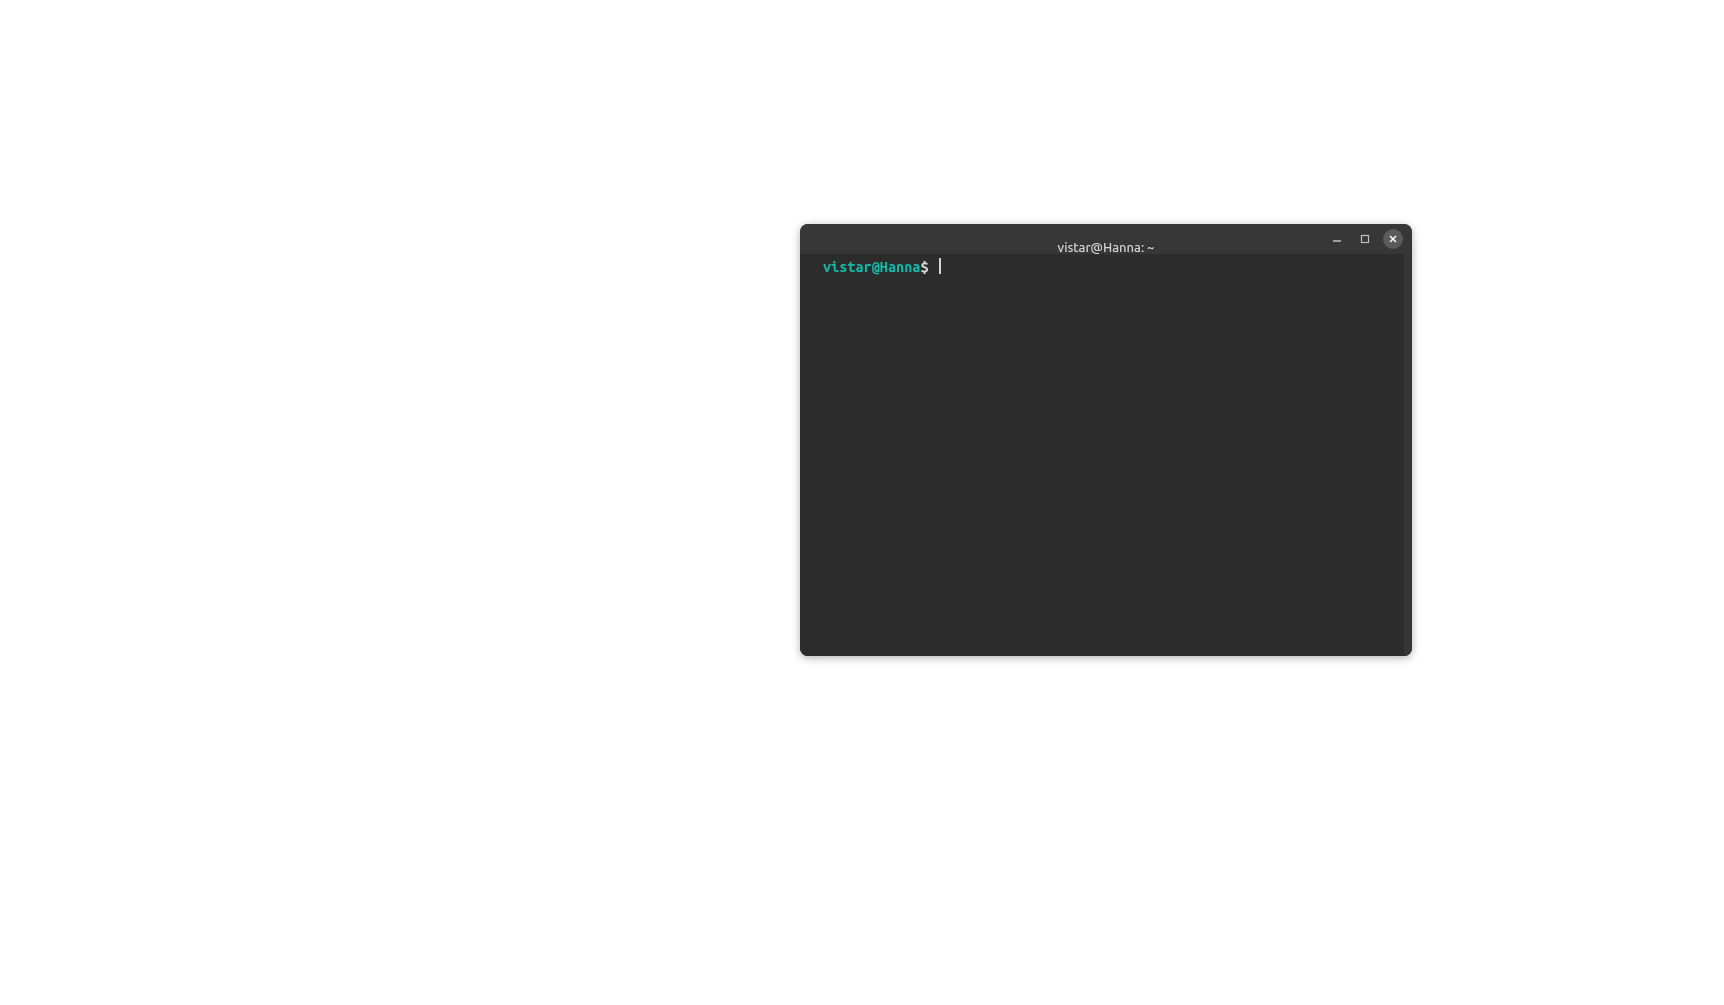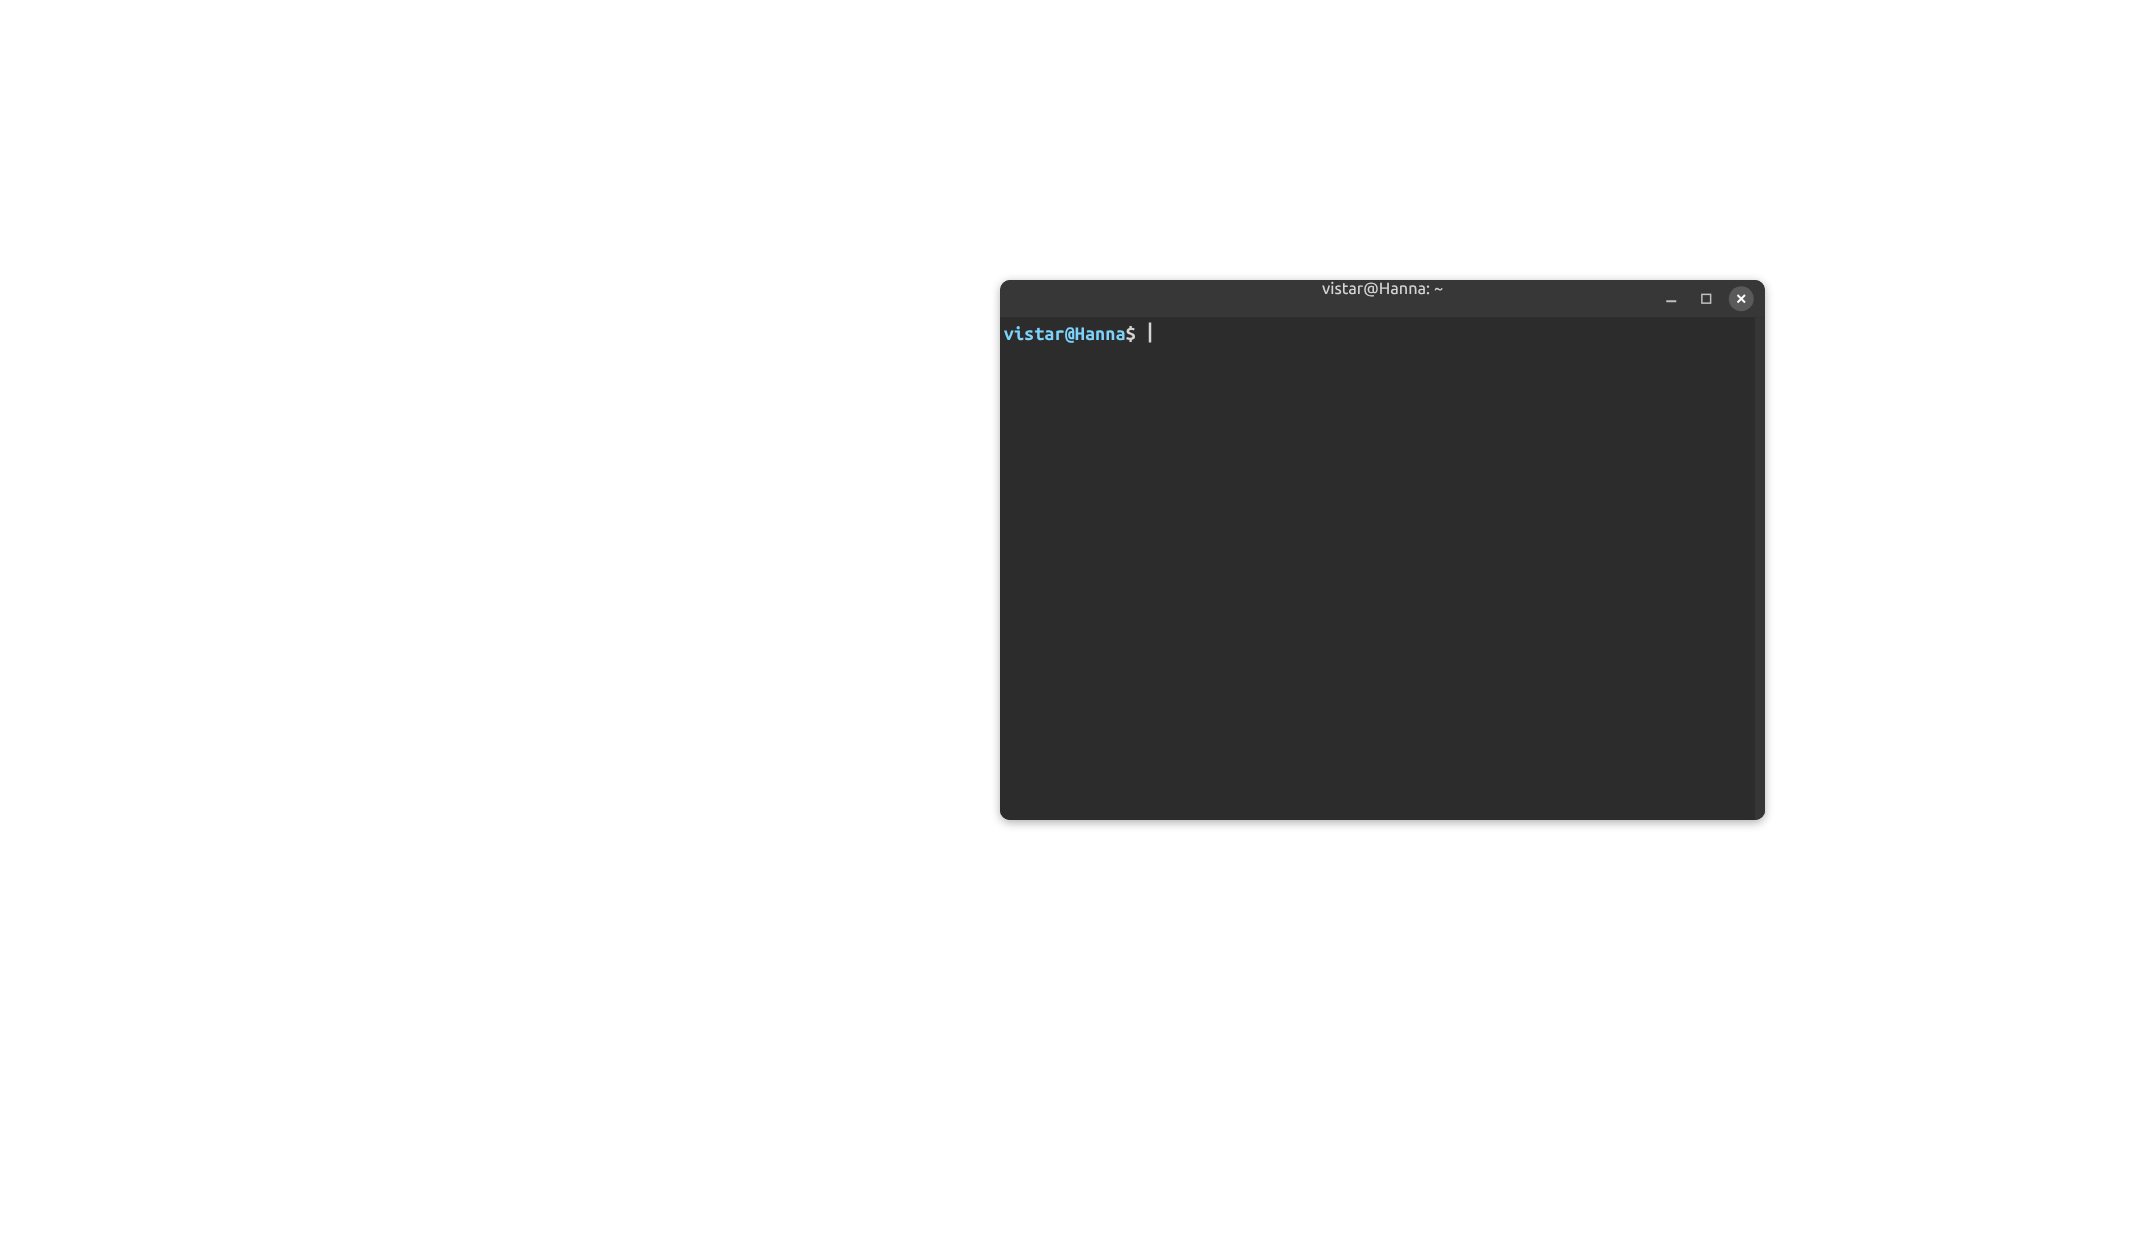--- a/index.html
+++ b/index.html
@@ -28,21 +28,21 @@
       box-shadow: 0 2px 8px rgba(0,0,0,0.3);
       display: flex;
       flex-direction: column;
       overflow: hidden;
     }
     
     .titlebar {
       height: 30px;
       background: #373737;
       display: flex;
-      align-items: flex-start;
+      align-items: flex-end;
       justify-content: center;
       position: relative;
       border-radius: 8px 8px 0 0;
     }
     
     .title-text {
       color: #d4d4d4;
       font-size: 13px;
       font-family: 'Ubuntu', sans-serif;
       font-weight: 500;
@@ -96,22 +96,23 @@
     }
     
     .terminal-content {
       white-space: pre;
       display: flex;
       align-items: baseline;
       flex-wrap: nowrap;
     }
     
     .prompt-user {
-      color: #7dd3fc;
+      color: #14b8a6;
       font-weight: bold;
+      margin-left: 20px;
     }
     
     .prompt-dollar {
       color: #d4d4d4;
       font-weight: bold;
     }
     
     .command-text {
       color: #d4d4d4;
     }

